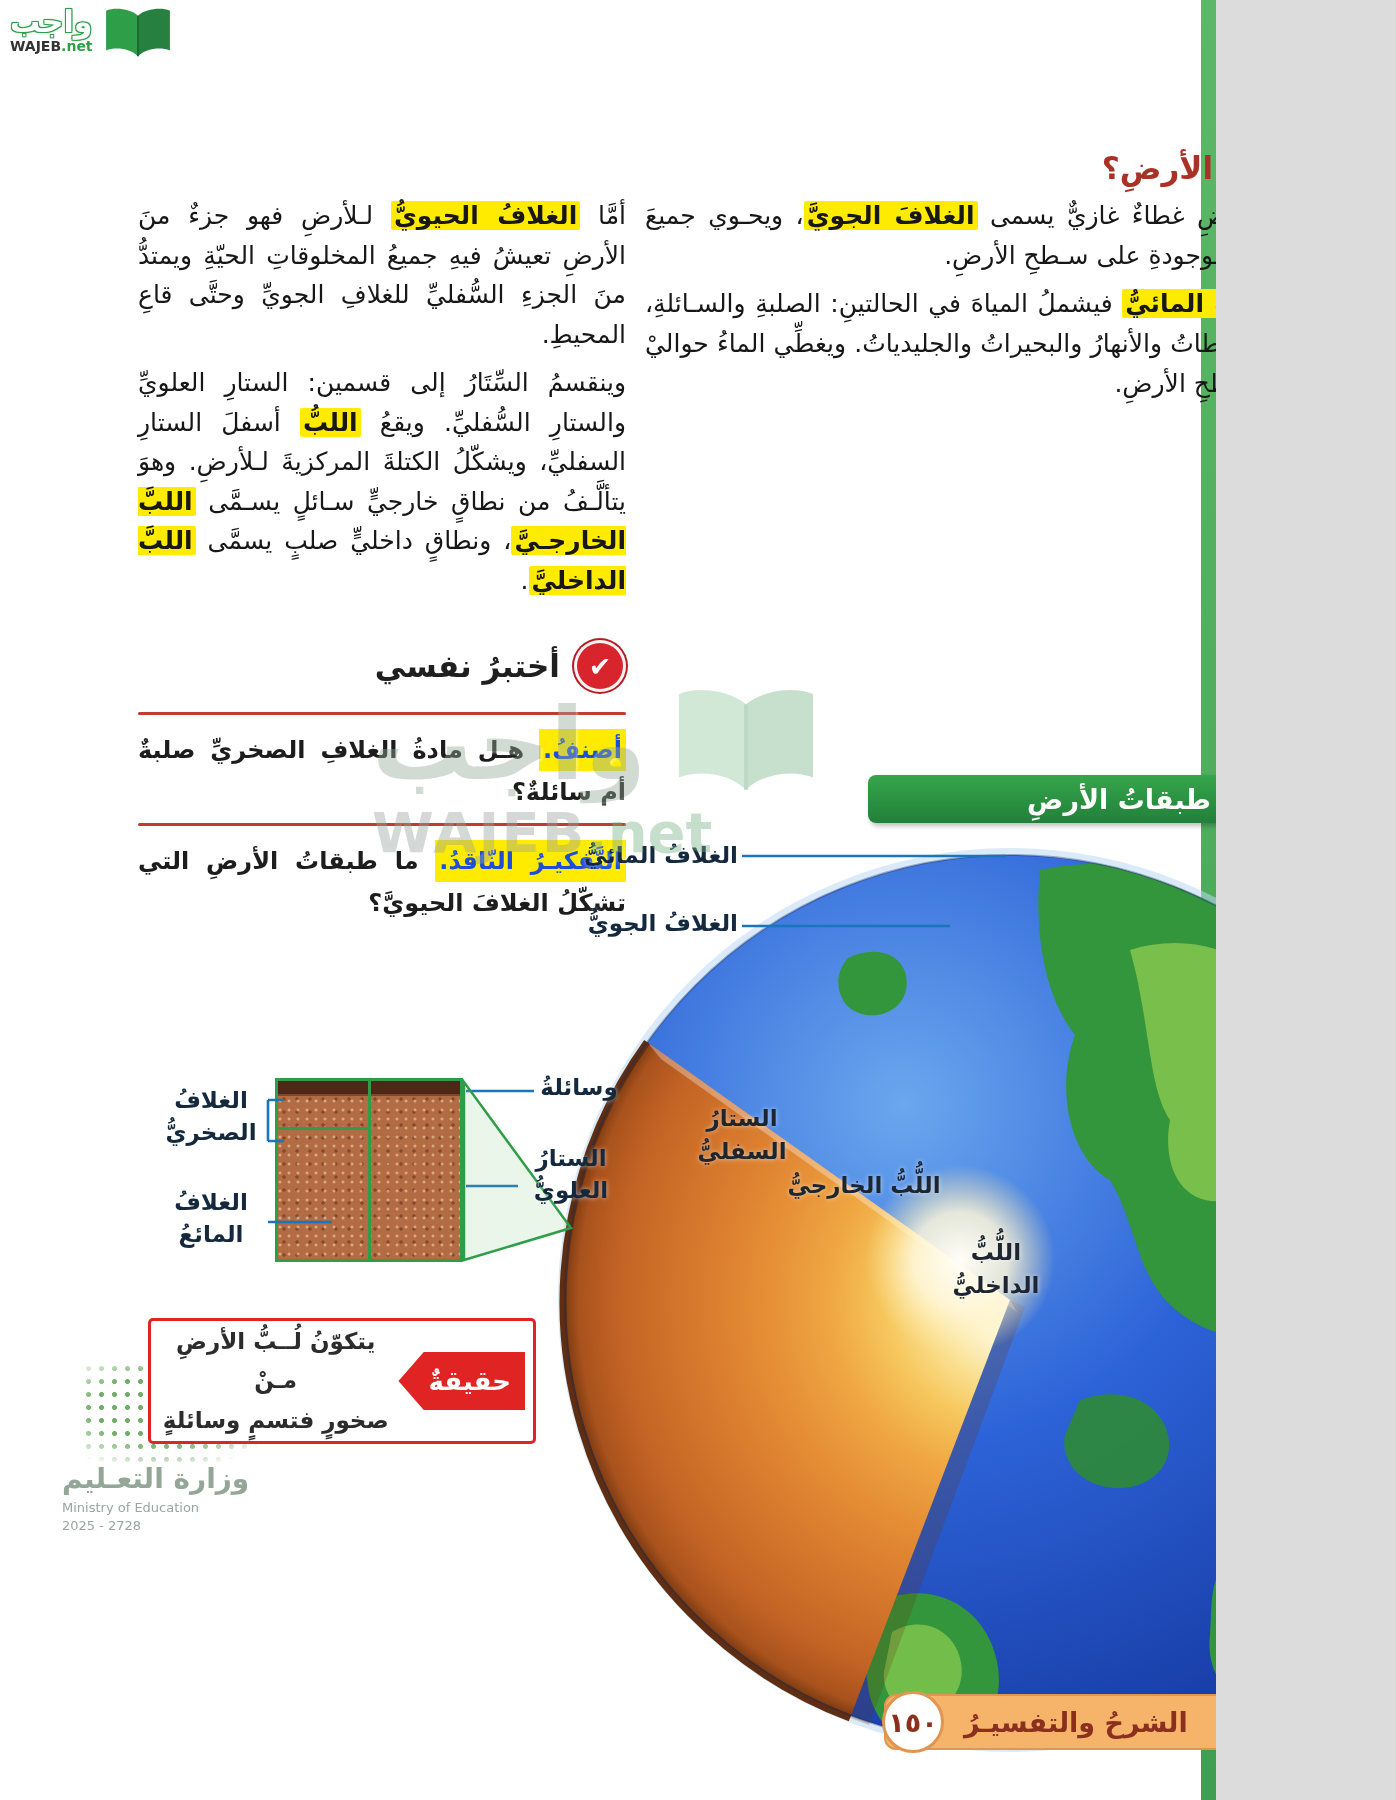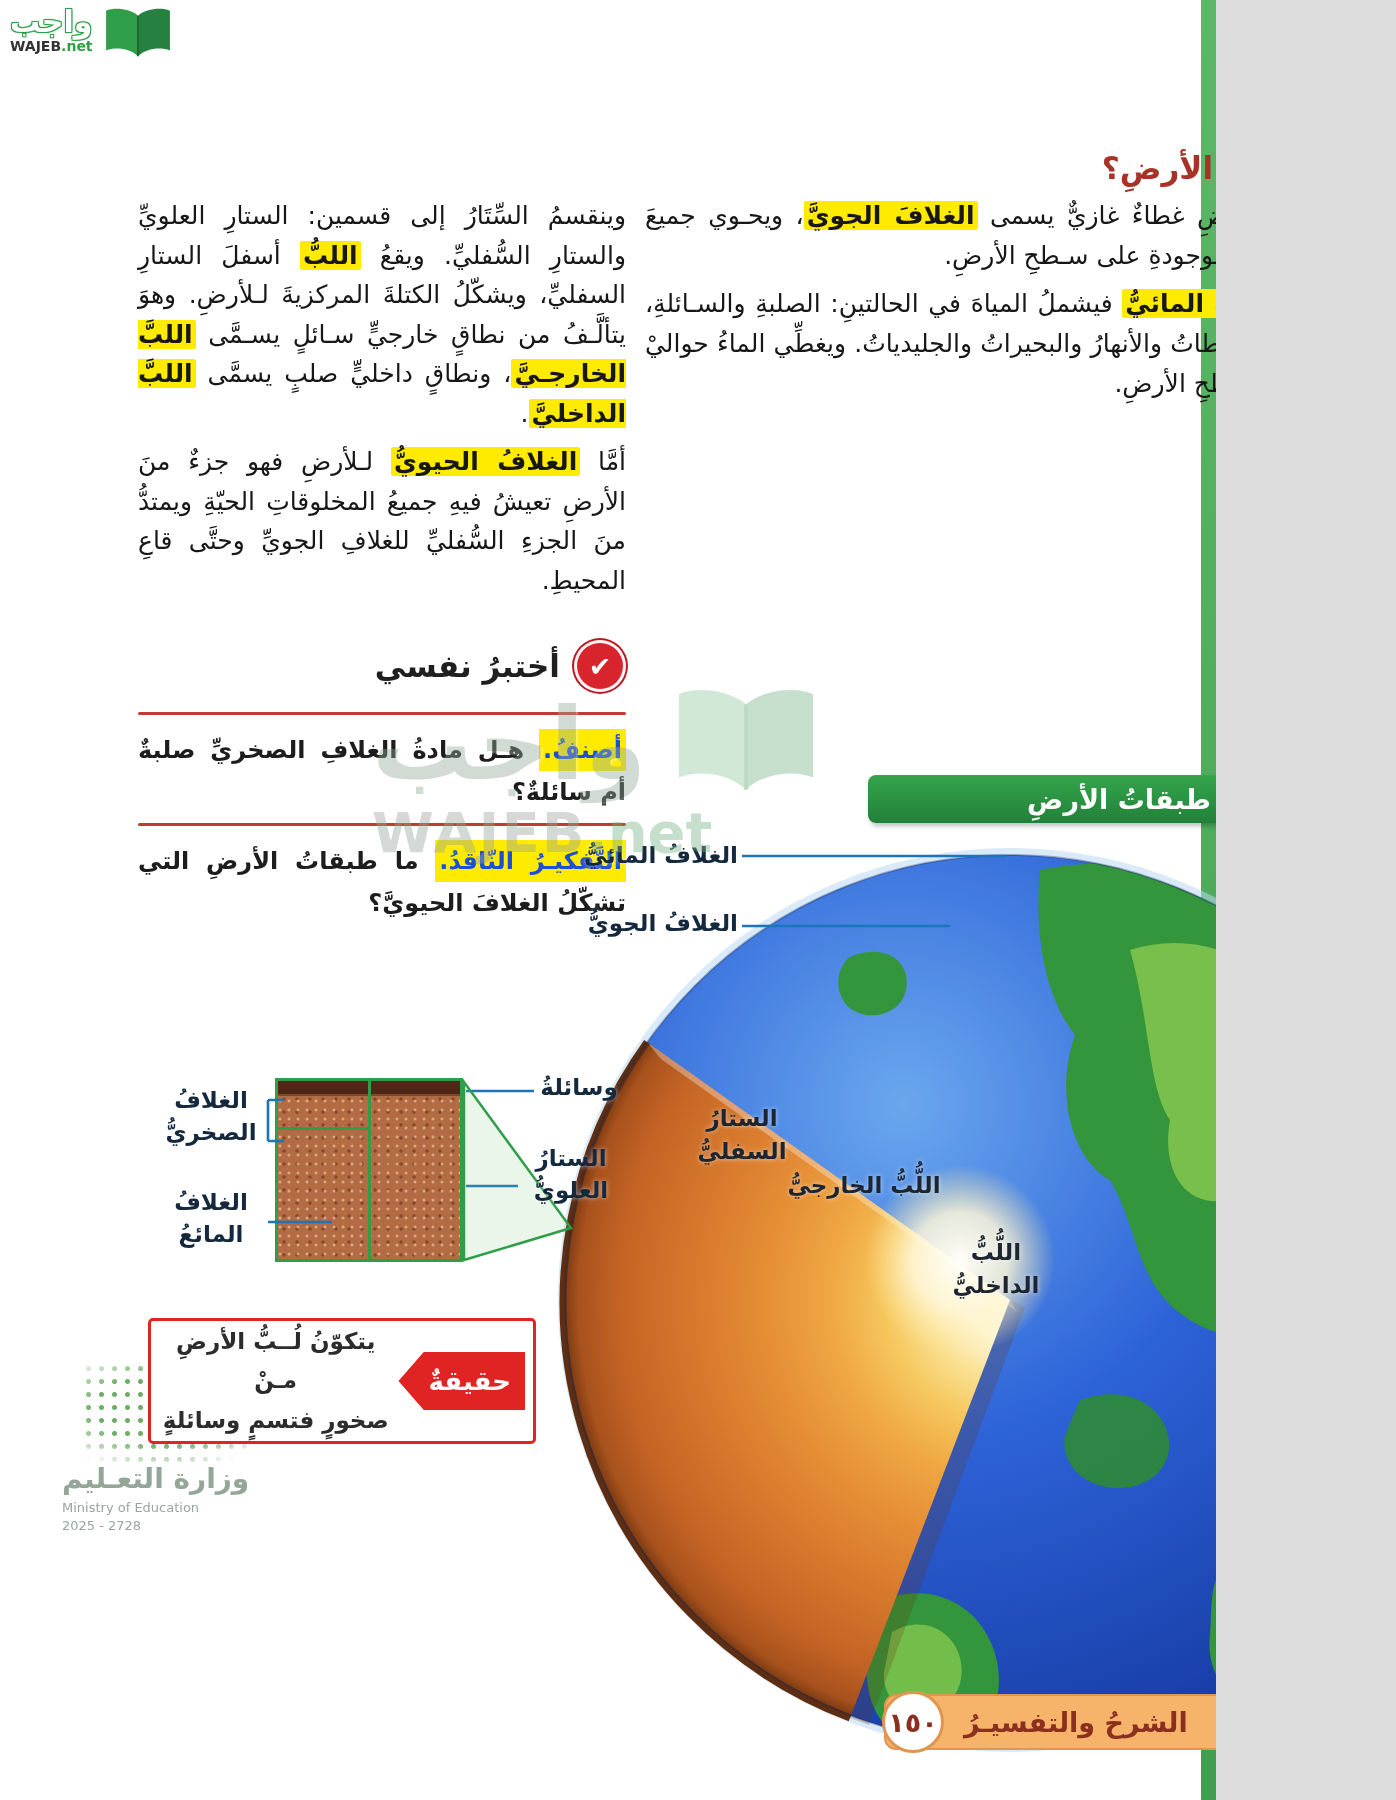--- a/index.html
+++ b/index.html
@@ -136,22 +136,22 @@
 
   <div class="col col-right" dir="rtl">
     <p><span>يحيطُ بالأرضِ غطاءٌ غازيٌّ يسمى </span><span class="hl">الغلافَ الجويَّ</span><span>، ويحـوي جميعَ الغـازاتِ الموجودةِ على سـطحِ الأرضِ.</span></p>
     <p><span>أمَّا </span><span class="hl">الغلافُ المائيُّ</span><span> فيشملُ المياهَ في الحالتينِ: الصلبةِ والسـائلةِ، ومنها المحيطاتُ والأنهارُ والبحيراتُ والجليدياتُ. ويغطِّي الماءُ حواليْ </span><span class="frac">
           <span class="num">٧</span>
           <span class="den">١٠</span>
         </span><span> من سـطحِ الأرضِ.</span></p>
   </div>
 
   <div class="col col-left" dir="rtl">
+    <p><span>أمَّا </span><span class="hl">الغلافُ الحيويُّ</span><span> لـلأرضِ فهو جزءٌ منَ الأرضِ تعيشُ فيهِ جميعُ المخلوقاتِ الحيّةِ ويمتدُّ منَ الجزءِ السُّفليِّ للغلافِ الجويِّ وحتَّى قاعِ المحيطِ.</span></p>
     <p><span>وينقسمُ السِّتَارُ إلى قسمين: الستارِ العلويِّ والستارِ السُّفليِّ. ويقعُ </span><span class="hl">اللبُّ</span><span> أسفلَ الستارِ السفليِّ، ويشكّلُ الكتلةَ المركزيةَ لـلأرضِ. وهوَ يتألَّـفُ من نطاقٍ خارجيٍّ سـائلٍ يسـمَّى </span><span class="hl">اللبَّ الخارجـيَّ</span><span>، ونطاقٍ داخليٍّ صلبٍ يسمَّى </span><span class="hl">اللبَّ الداخليَّ</span><span>.</span></p>
-    <p><span>أمَّا </span><span class="hl">الغلافُ الحيويُّ</span><span> لـلأرضِ فهو جزءٌ منَ الأرضِ تعيشُ فيهِ جميعُ المخلوقاتِ الحيّةِ ويمتدُّ منَ الجزءِ السُّفليِّ للغلافِ الجويِّ وحتَّى قاعِ المحيطِ.</span></p>
   </div>
 
   <div class="quiz" dir="rtl">
     <div class="quiz-head">
       <span class="check-badge">✔</span>
       <span class="quiz-title">أختبرُ نفسي</span>
     </div>
     <div class="quiz-rule"></div>
     <p class="question"><span class="q-label">أصنفُ.</span> <span>هـل مادةُ الغلافِ الصخريِّ صلبةٌ أم سائلةٌ؟</span></p>
     <div class="quiz-rule"></div>

